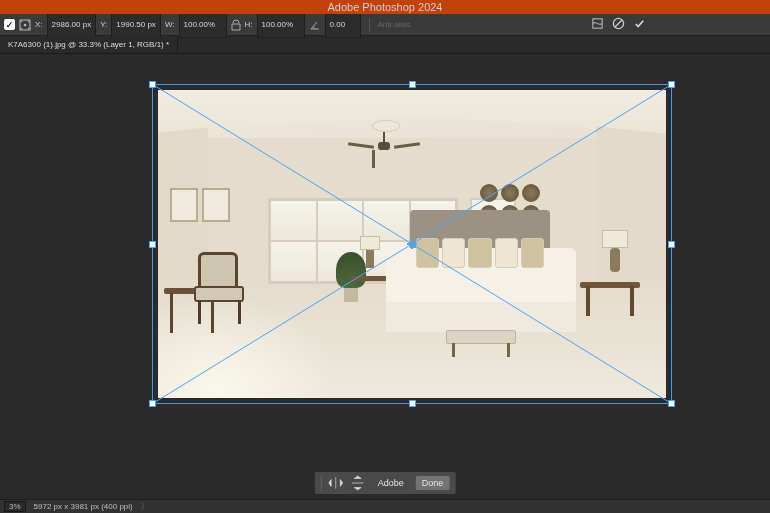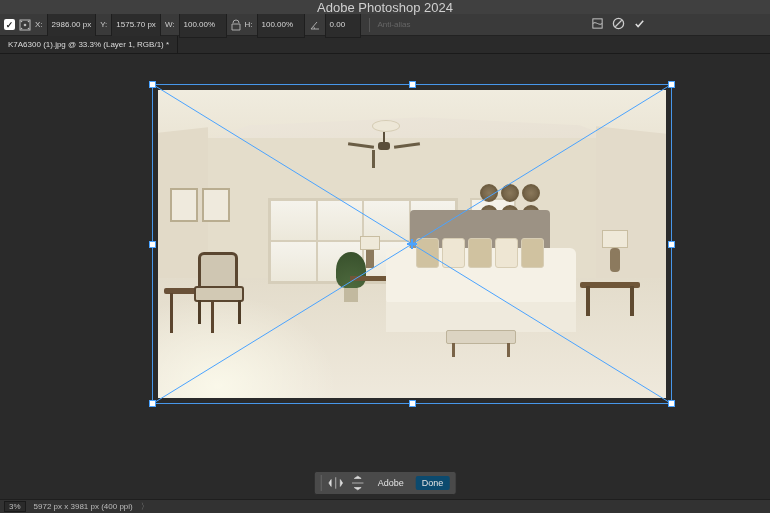--- a/index.html
+++ b/index.html
@@ -10,26 +10,26 @@
     font-family: -apple-system, "Segoe UI", Arial, sans-serif;
     font-size: 10px;
     color: #c8c8c8;
     overflow: hidden;
     position: relative;
   }
 
   
   .titlebar {
     height: 14px;
-    background: #404040;
+    background: #c2410c;
     display: flex;
     align-items: center;
     justify-content: center;
     position: relative;
-    font-size: 13px;
+    font-size: 11px;
     color: #d0d0d0;
   }
 
   
   .optionsbar {
     height: 22px;
     background: #3a3a3a;
     border-bottom: 1px solid #222;
     display: flex;
     align-items: center;
@@ -201,21 +201,21 @@
     border-radius:3px;
     display:flex; align-items:center;
     padding:0 6px;
     gap:6px;
   }
   .confirm-bar .vsep{width:1px;height:16px;background:#666;}
   .confirm-bar .ico{display:flex;align-items:center;justify-content:center;width:16px;height:16px;}
   .confirm-btn{
     color:#e4e4e4;font-size:9px;padding:2px 6px;border-radius:2px;cursor:pointer;
   }
-  .confirm-btn.done{background:#0c4a6e;}
+  .confirm-btn.done{background:#737373;}
 
   
   .statusbar{
     position:absolute;left:0;right:0;bottom:0;height:14px;
     background:#323232;border-top:1px solid #1e1e1e;
     display:flex;align-items:center;padding:0 4px;font-size:8px;color:#bbb;gap:8px;
   }
   .status-zoom{background:#2a2a2a;padding:0 4px;border:1px solid #1a1a1a;}
   .status-chev{color:#888;}
 </style>
@@ -234,21 +234,21 @@
         <circle cx="6" cy="6" r="1.3" fill="#bbb"></circle>
         <circle cx="2.5" cy="2.5" r="0.8" fill="#bbb"></circle>
         <circle cx="9.5" cy="2.5" r="0.8" fill="#bbb"></circle>
         <circle cx="2.5" cy="9.5" r="0.8" fill="#bbb"></circle>
         <circle cx="9.5" cy="9.5" r="0.8" fill="#bbb"></circle>
       </svg>
   </span>
   <span class="opt-label">X:</span>
   <span class="opt-val">2986.00 px</span>
   <span class="opt-label">Y:</span>
-  <span class="opt-val">1575.70 px</span>
+  <span class="opt-val">1990.50 px</span>
   <span class="opt-label">W:</span>
   <span class="opt-val">100.00%</span>
   <span style="width:10px;height:12px;display:inline-flex;">
     <svg viewBox="0 0 10 12">
         <path d="M2 4a3 3 0 016 0M1 5h8v6H1z" fill="none" stroke="#aaa" stroke-width="1"></path>
       </svg>
   </span>
   <span class="opt-label">H:</span>
   <span class="opt-val">100.00%</span>
   <span style="width:12px;height:12px;display:inline-flex;">

